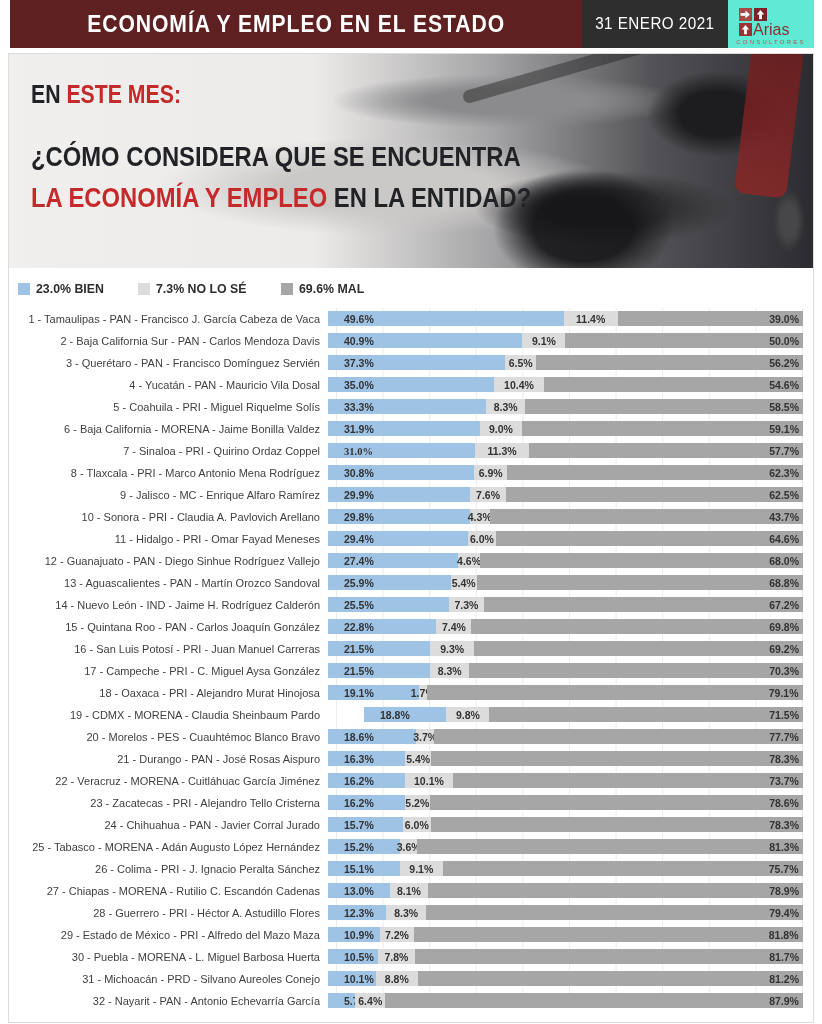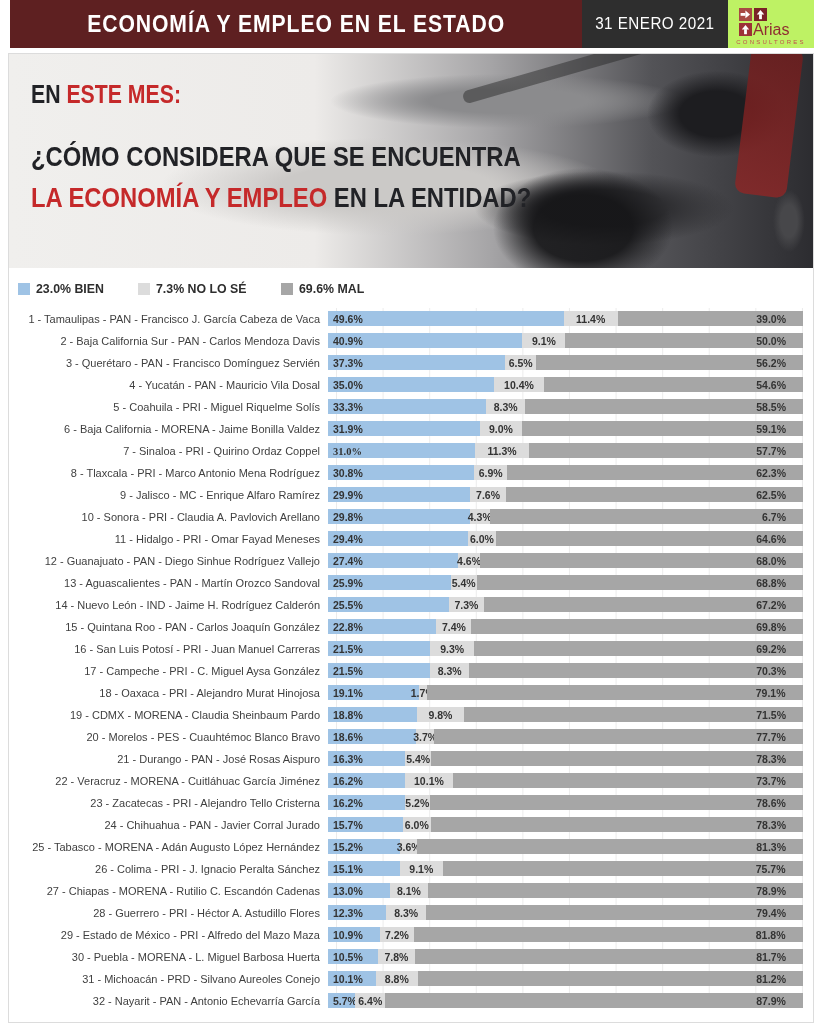--- a/index.html
+++ b/index.html
@@ -10,21 +10,21 @@
   
   .header { display:flex; height:48px; align-items:stretch; }
   .title-bar { flex:1; margin-left:2px; background:var(--maroon);
     display:flex; align-items:center; justify-content:center; }
   .title-bar h1 { color:#fff; font-size:23px; font-weight:700; letter-spacing:1px;
     transform:scaleX(.92); white-space:nowrap; }
   .date-box { width:146px; background:#2e2e2e; color:#fff; display:flex;
     align-items:center; justify-content:center; font-size:16px; letter-spacing:.5px;
     transform-origin:center; }
   .date-box span{ transform:scaleX(.95); white-space:nowrap; }
-  .logo-box { width:86px; background:#bef264; display:flex; flex-direction:column;
+  .logo-box { width:86px; background:#5eead4; display:flex; flex-direction:column;
     align-items:center; justify-content:center; padding-top:4px; }
   .logo-sub { font-size:6px; letter-spacing:2.2px; color:#c0504d; margin-top:1px;
     white-space:nowrap; }
 
   .gap { height:5px; background:#fff; }
 
   
   .card { border:1px solid #dcdcdc; height:970px; background:#fff; }
 
   
@@ -68,23 +68,23 @@
     position:relative; z-index:1; }
   .row-label { width:310px; padding-right:8px; text-align:right; font-size:11px;
     color:#3f3f3f; white-space:nowrap; }
   .row-track { flex:1; display:flex; height:15px; }
   .seg { position:relative; height:100%; }
   .seg.bien { background:var(--bien); }
   .seg.nls  { background:var(--nls);  }
   .seg.mal  { background:var(--mal);  }
   .val { position:absolute; top:50%; transform:translateY(-50%);
     font-size:10.5px; font-weight:700; color:#333; white-space:nowrap; }
-  .seg.bien .val { left:5px; }
+  .seg.bien .val { left:16px; }
   .seg.nls  .val { left:50%; transform:translate(-50%,-50%); }
-  .seg.mal  .val { right:17px; }
+  .seg.mal  .val { right:4px; }
 </style>
 </head>
 <body>
 
 <div class="page">
 
   <div class="header">
     <div class="title-bar">
       <h1>ECONOMÍA Y EMPLEO EN EL ESTADO</h1>
     </div>
@@ -280,21 +280,21 @@
   <div class="row">
     <div class="row-label">10 - Sonora - PRI - Claudia A. Pavlovich Arellano</div>
     <div class="row-track">
       <div class="seg bien" style="width: 29.8%;">
                 <span class="val">29.8%</span>
               </div>
       <div class="seg nls" style="width: 4.3%;">
                 <span class="val">4.3%</span>
               </div>
       <div class="seg mal" style="width: 65.9%;">
-                <span class="val">6.7%</span>
+                <span class="val">43.7%</span>
               </div>
     </div>
   </div>
 
   <div class="row">
     <div class="row-label">11 - Hidalgo - PRI - Omar Fayad Meneses</div>
     <div class="row-track">
       <div class="seg bien" style="width: 29.4%;">
                 <span class="val">29.4%</span>
               </div>
@@ -408,21 +408,21 @@
               </div>
       <div class="seg mal" style="width: 79.1%;">
                 <span class="val">79.1%</span>
               </div>
     </div>
   </div>
 
   <div class="row">
     <div class="row-label">19 - CDMX - MORENA - Claudia Sheinbaum Pardo</div>
     <div class="row-track">
-      <div class="seg bien" style="width: 18.8%;">
+      <div class="seg bien" style="width: 18.8%; margin-left: 36px;">
                 <span class="val">18.8%</span>
               </div>
       <div class="seg nls" style="width: 9.8%;">
                 <span class="val">9.8%</span>
               </div>
       <div class="seg mal" style="width: 71.5%;">
                 <span class="val">71.5%</span>
               </div>
     </div>
   </div>

